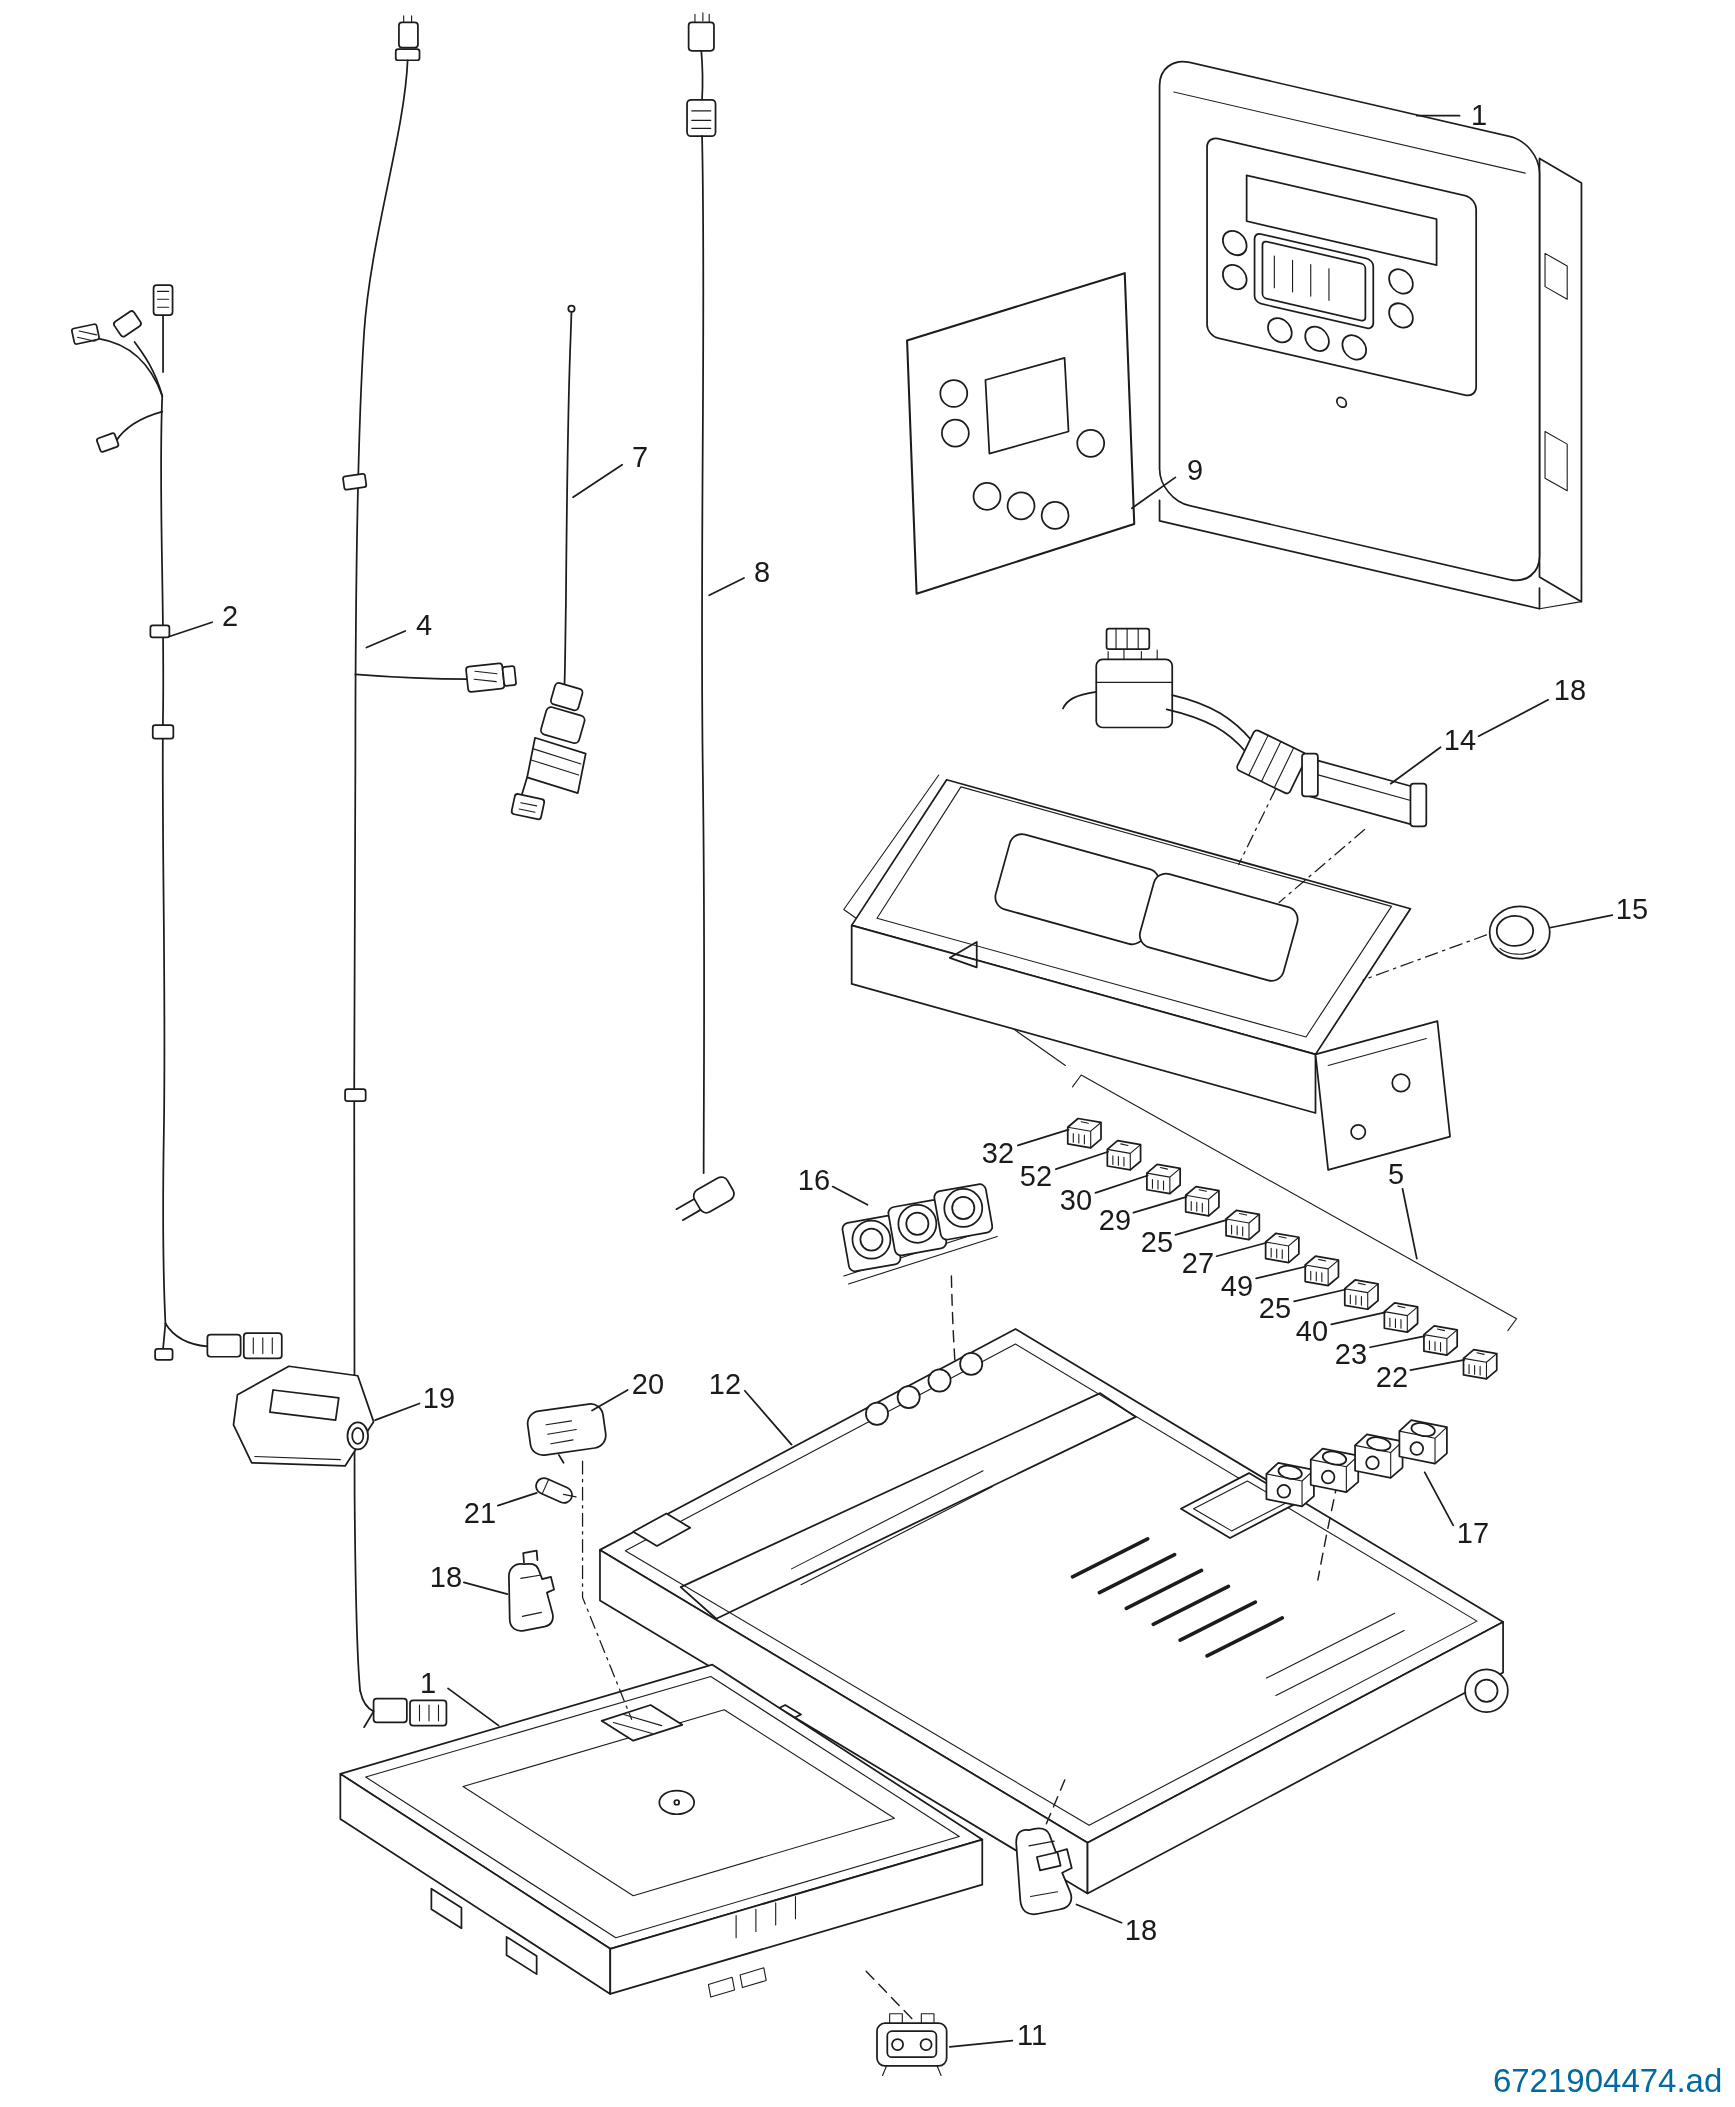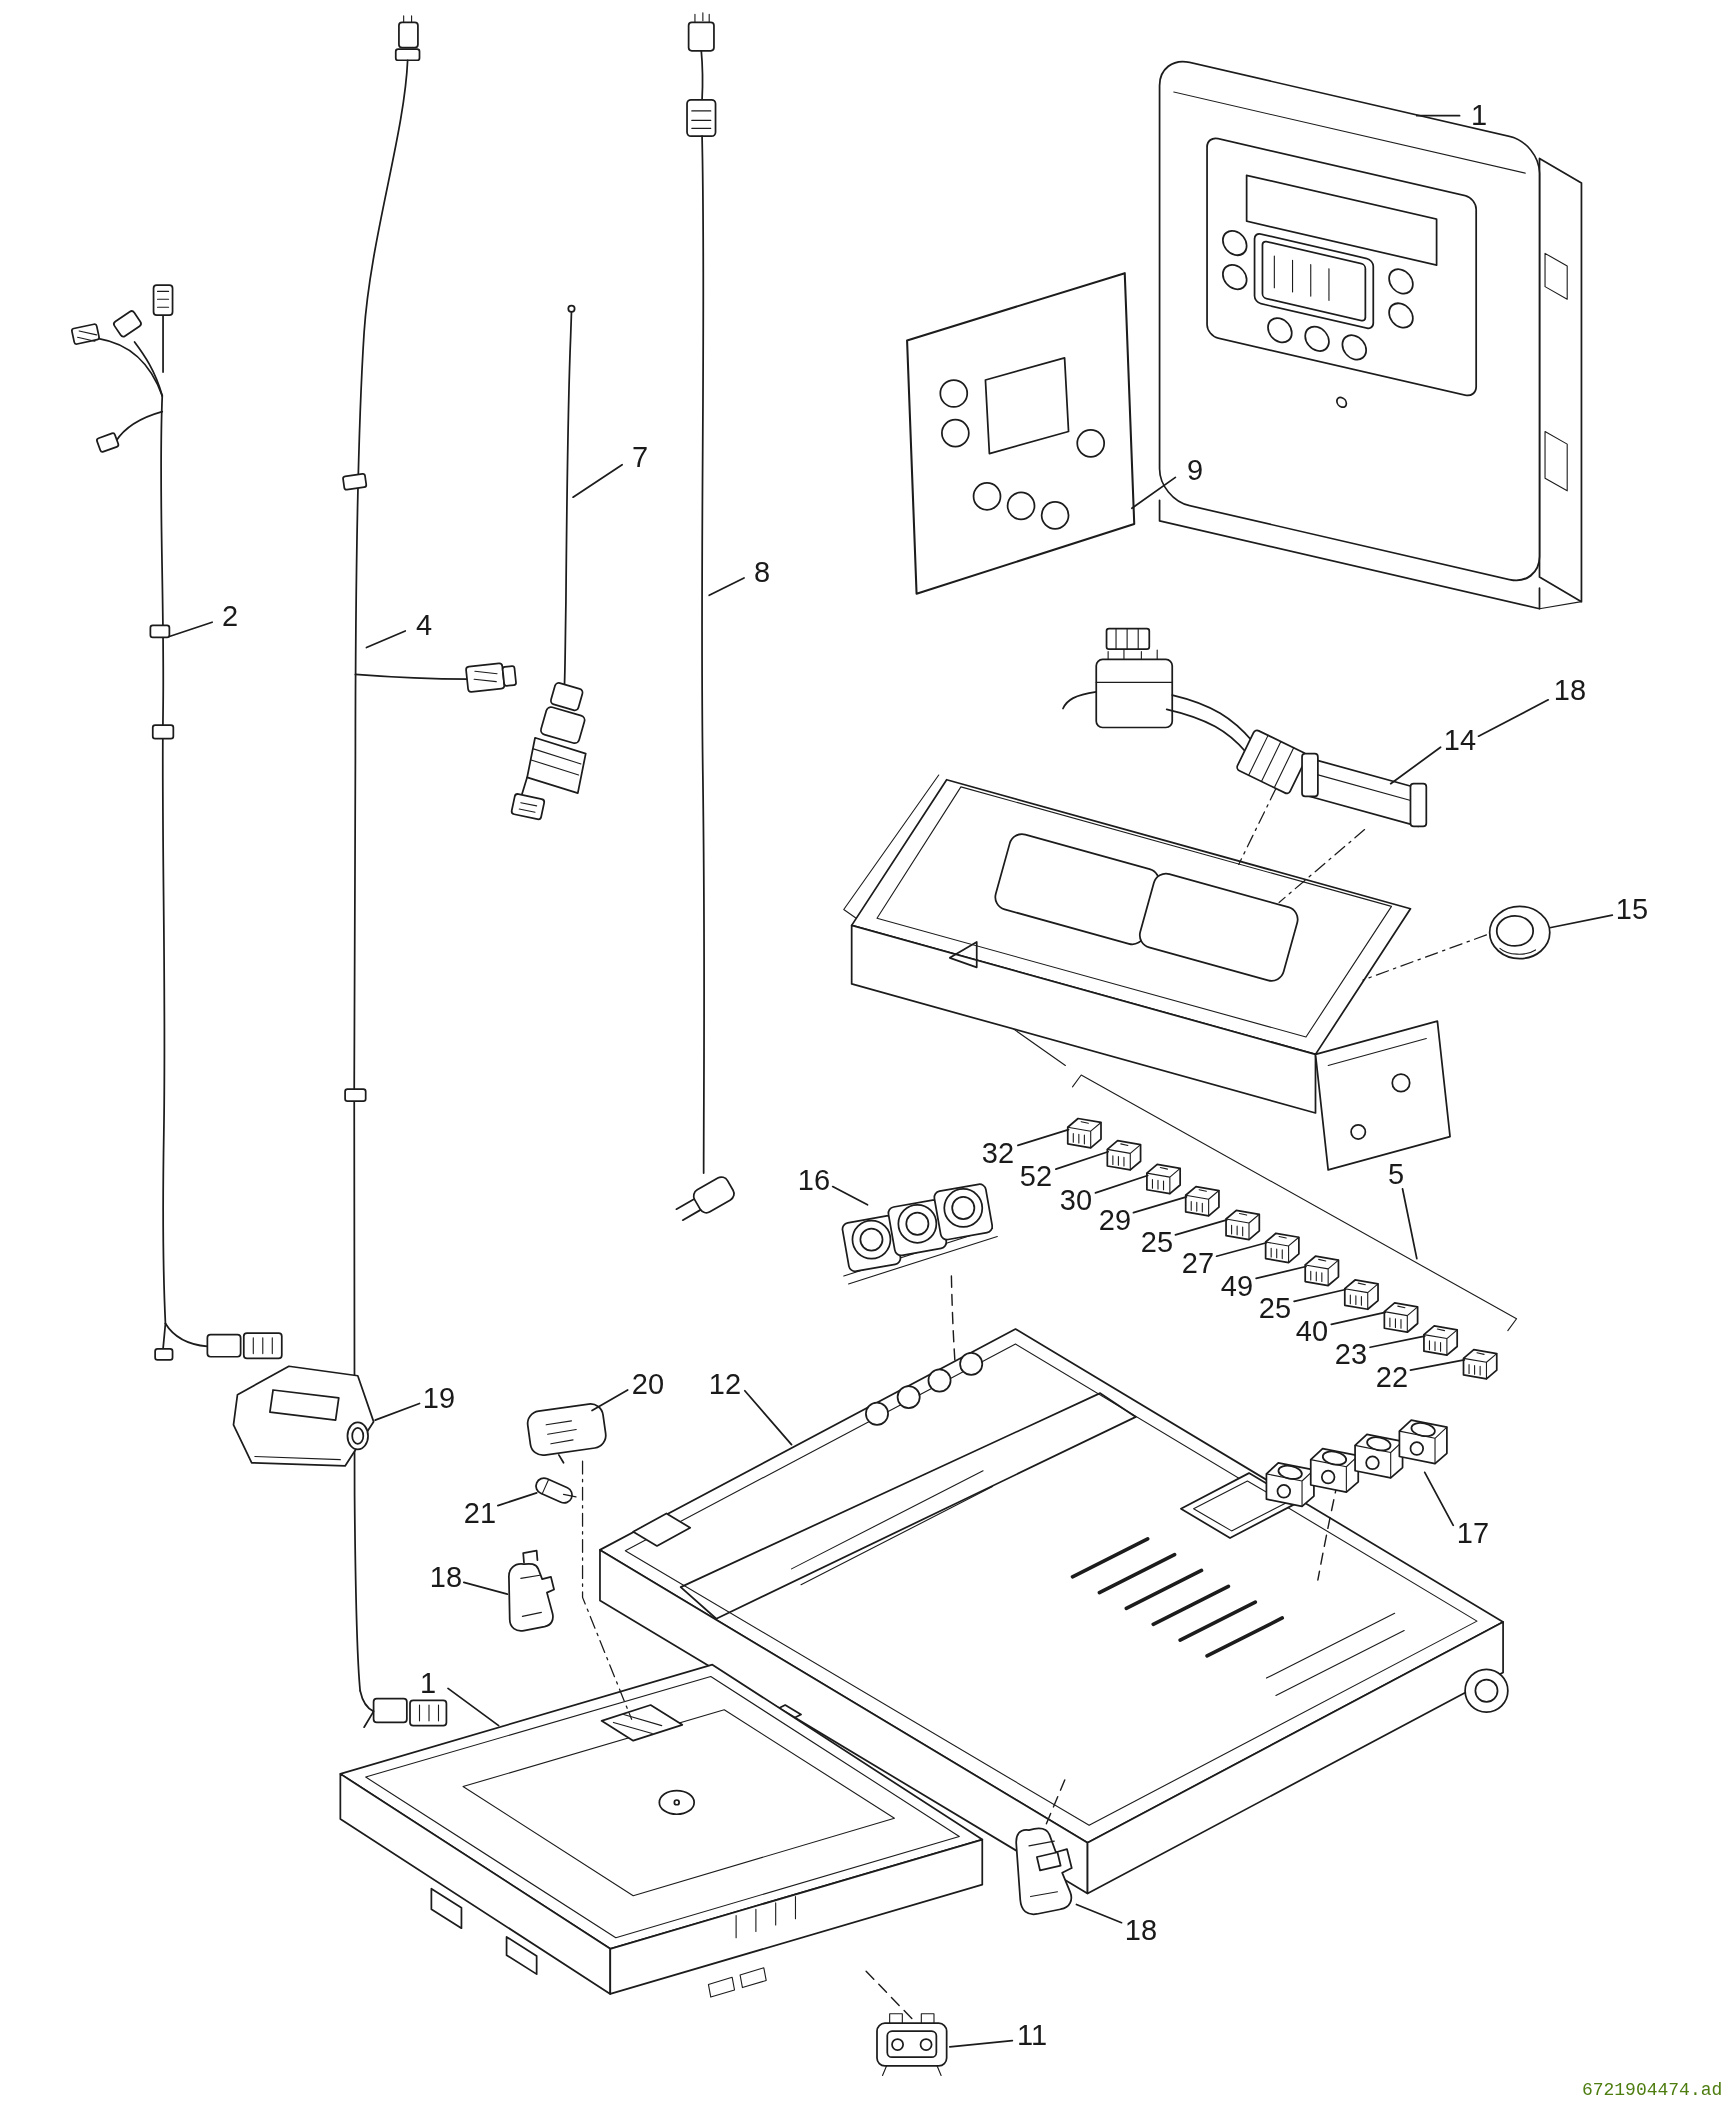--- a/index.html
+++ b/index.html
@@ -16,21 +16,21 @@
   svg .thk{stroke-width:4.5;}
   svg .dash{stroke-dasharray:14 9;stroke-width:1.8;}
   svg .ddot{stroke-dasharray:16 7 3 7;stroke-width:1.6;}
   svg .ldr{stroke-width:1.7;}
   .callout{
     position:absolute;transform:translate(-50%,-50%);
     font-size:29px;color:#1a1a1a;line-height:1;user-select:none;white-space:nowrap;
   }
   .doc-id{
     position:absolute;right:12.7px;bottom:8px;
-    font-family:Liberation Mono, monospace;font-size:18px;color:#4d7c0f;
+    font-family:Liberation Sans, sans-serif;font-size:33px;color:#0369a1;
   }
 </style>
 </head>
 <body>
 
 <div class="canvas">
 
 <svg width="1735" height="2108" viewBox="0 0 2192 2663">
   <defs>
     <pattern id="dots" width="12" height="12" patternUnits="userSpaceOnUse">

